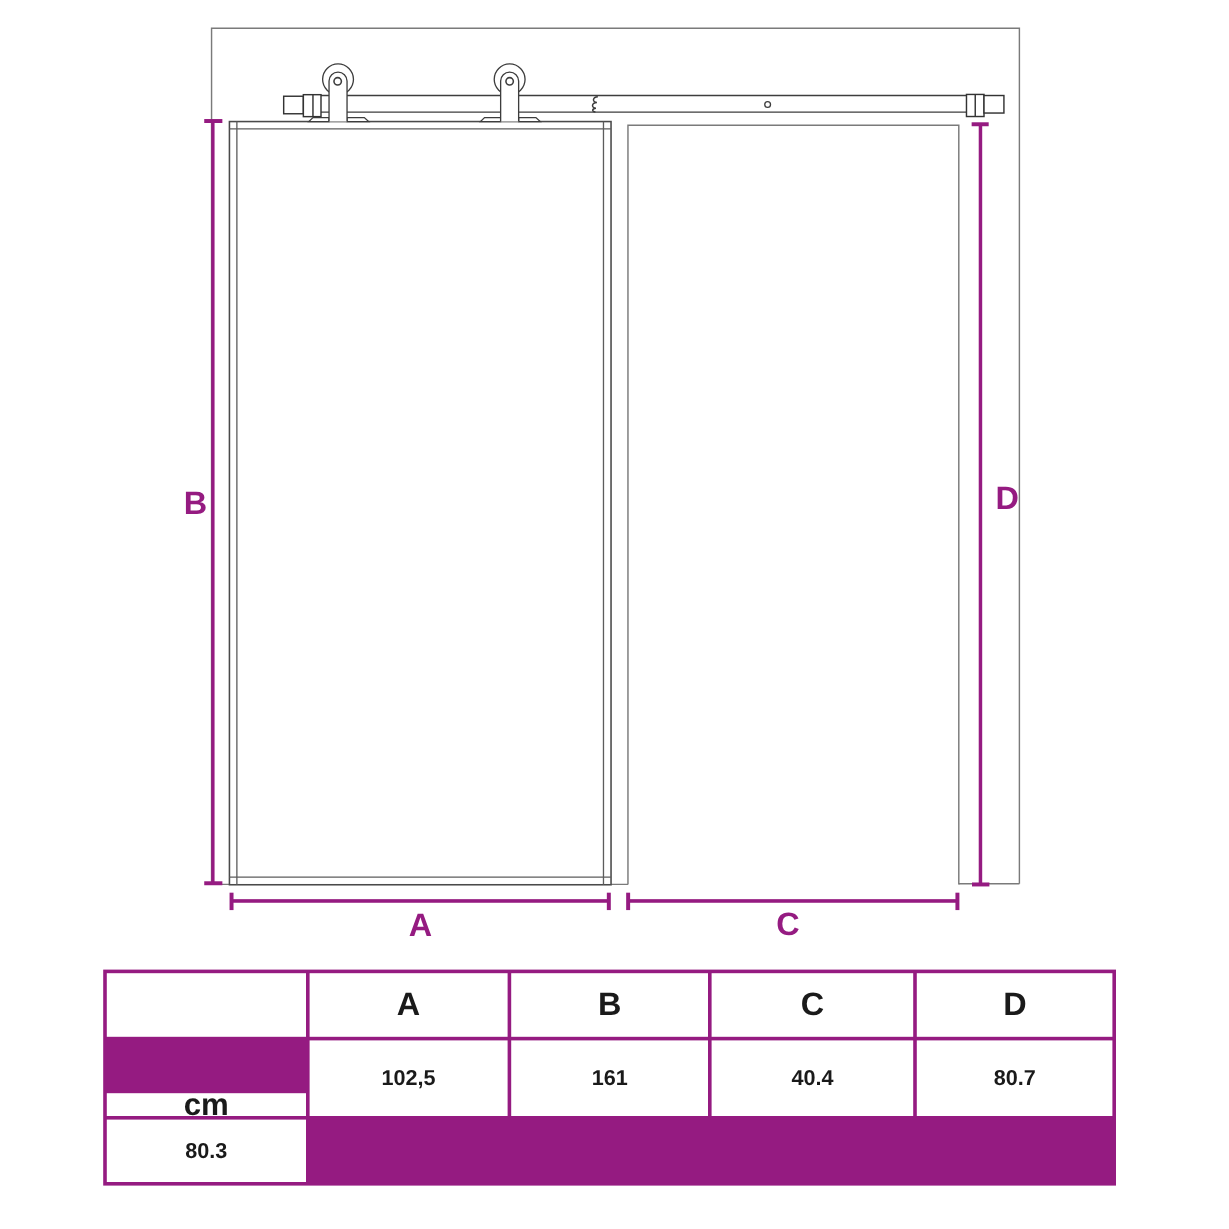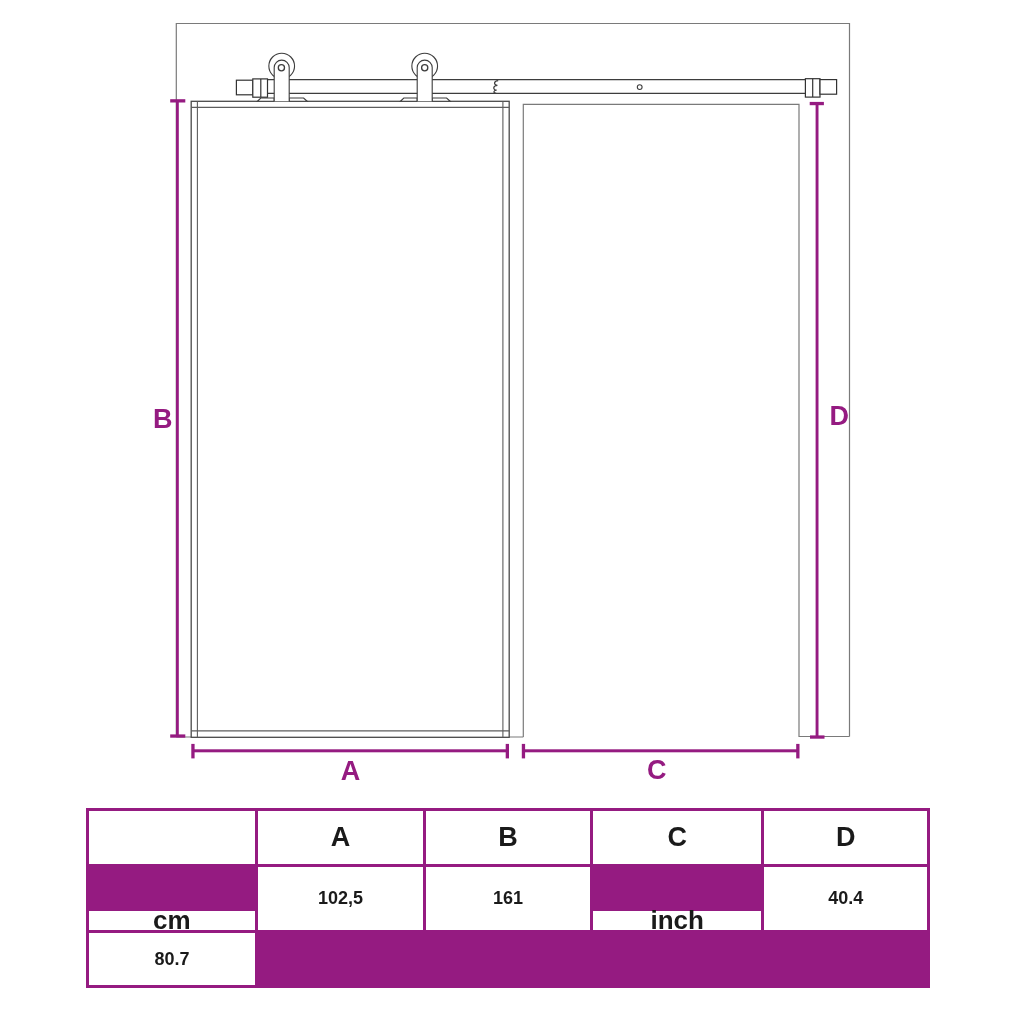--- a/index.html
+++ b/index.html
@@ -129,21 +129,21 @@
   <div class="cell hdr">D</div>
 
   <div class="cell lbl">cm</div>
 
   <div class="cell val">102,5</div>
 
   <div class="cell val">161</div>
 
 
 
-  <div class="cell lbl">inch</div>
 
   <div class="cell val">40.4</div>
 
   <div class="cell val">80.7</div>
 
 
+  <div class="cell val">80.3</div>
 </div>
 </div>
 
 </body></html>

